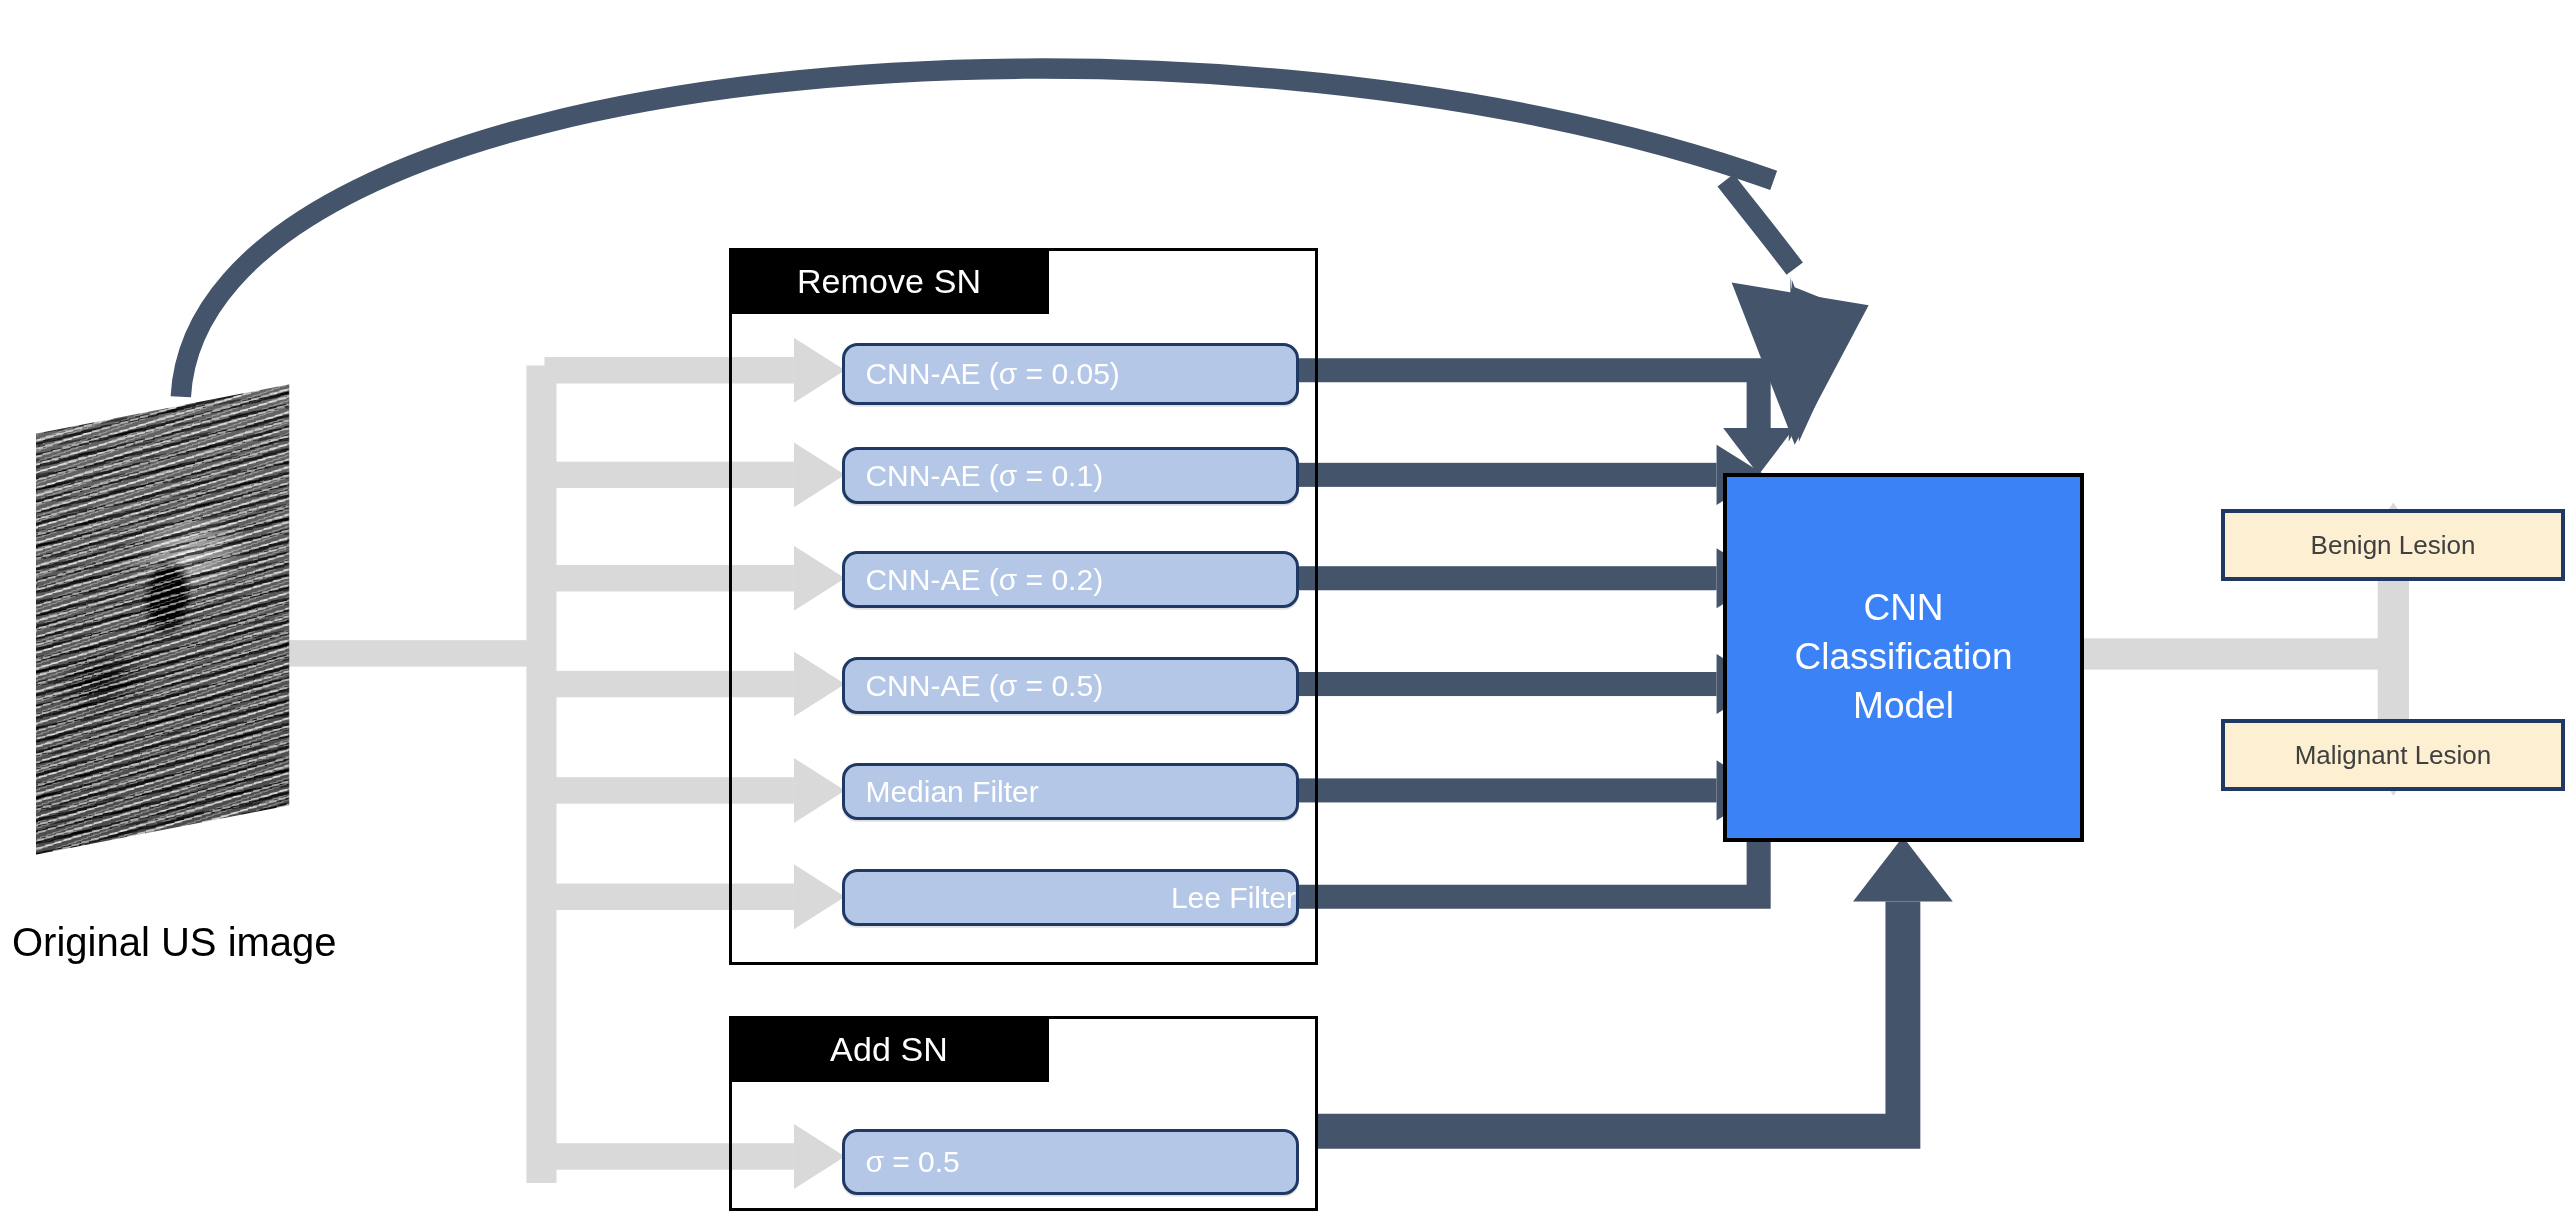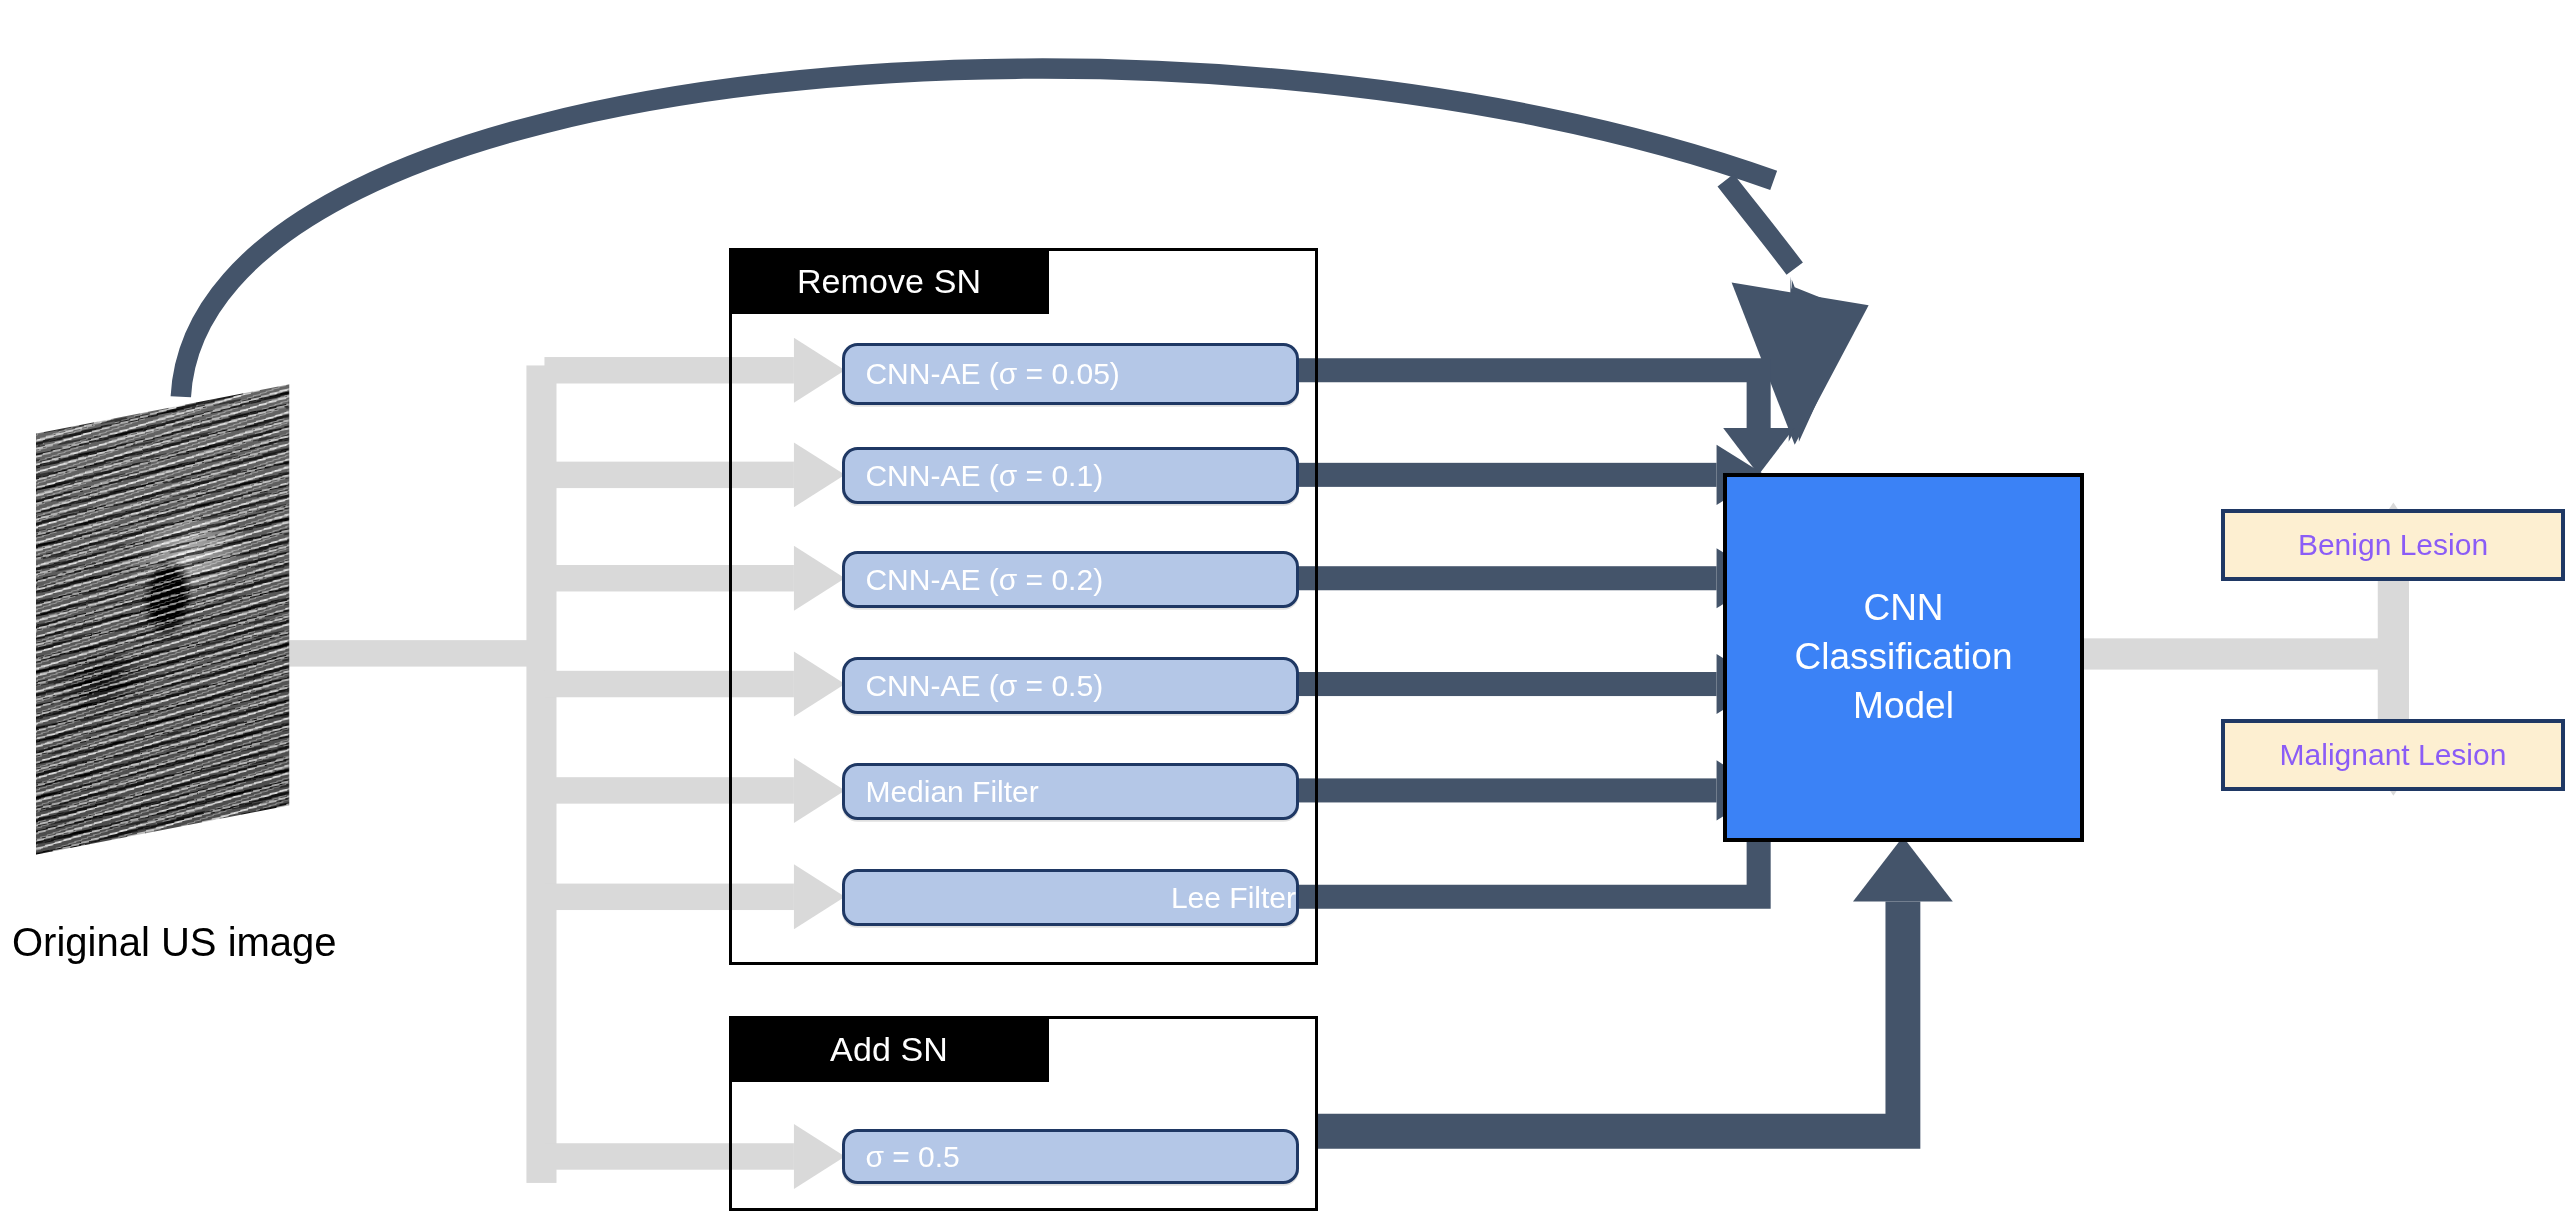--- a/index.html
+++ b/index.html
@@ -32,21 +32,21 @@
      background:#3b82f6;border:4.2px solid #000000;
      display:flex;align-items:center;justify-content:center;
      text-align:center;}
   #cnn-model span{color:#ffffff;font-size:37px;line-height:1.32;
      display:block;}
 
   
   .lesion{position:absolute;box-sizing:border-box;
      background:#FDEFD1;border:4.2px solid #1F3864;
      display:flex;align-items:center;justify-content:center;}
-  .lesion span{color:#8b5cf6;font-size:30px;line-height:1;}
+  .lesion span{color:#404040;font-size:26px;line-height:1;}
 
   
   #us-wrap{position:absolute;left:36px;top:409px;width:253px;height:421px;}
   #us-img{width:100%;height:100%;
      transform:skewY(-11deg);
      background-color:#3a3a3a;
      background-image:
        repeating-linear-gradient(-6deg,rgba(255,255,255,.55) 0 1.8px,rgba(255,255,255,0) 1.8px 7.8px),
        repeating-linear-gradient(-3deg,rgba(0,0,0,.55) 0 3px,rgba(0,0,0,0) 3px 11.4px),
        repeating-linear-gradient(-9deg,rgba(255,255,255,.30) 0 1.2px,rgba(255,255,255,0) 1.2px 5.4px),
@@ -162,21 +162,21 @@
     <span>Median Filter</span>
   </div>
   <div class="method" style="left:842px;top:869px;width:457px;height:57px;justify-content:flex-end;">
     <span>Lee Filter</span>
   </div>
 
   <div class="group-box" style="left:729px;top:1016px;width:589px;height:195px;"></div>
   <div class="group-tab" style="left:729px;top:1016px;width:320px;height:66px;">
     <span>Add SN</span>
   </div>
-  <div class="method" style="left:842px;top:1129px;width:457px;height:55px;">
+  <div class="method" style="left:842px;top:1129px;width:457px;height:66px;">
     <span>σ = 0.5</span>
   </div>
 
   <div id="cnn-model" style="left:1723px;top:473px;width:361px;height:369px;">
     <span>
       <i style="font-style:normal;display:block">CNN</i>
       <i style="font-style:normal;display:block">Classification</i>
       <i style="font-style:normal;display:block">Model</i>
     </span>
   </div>

